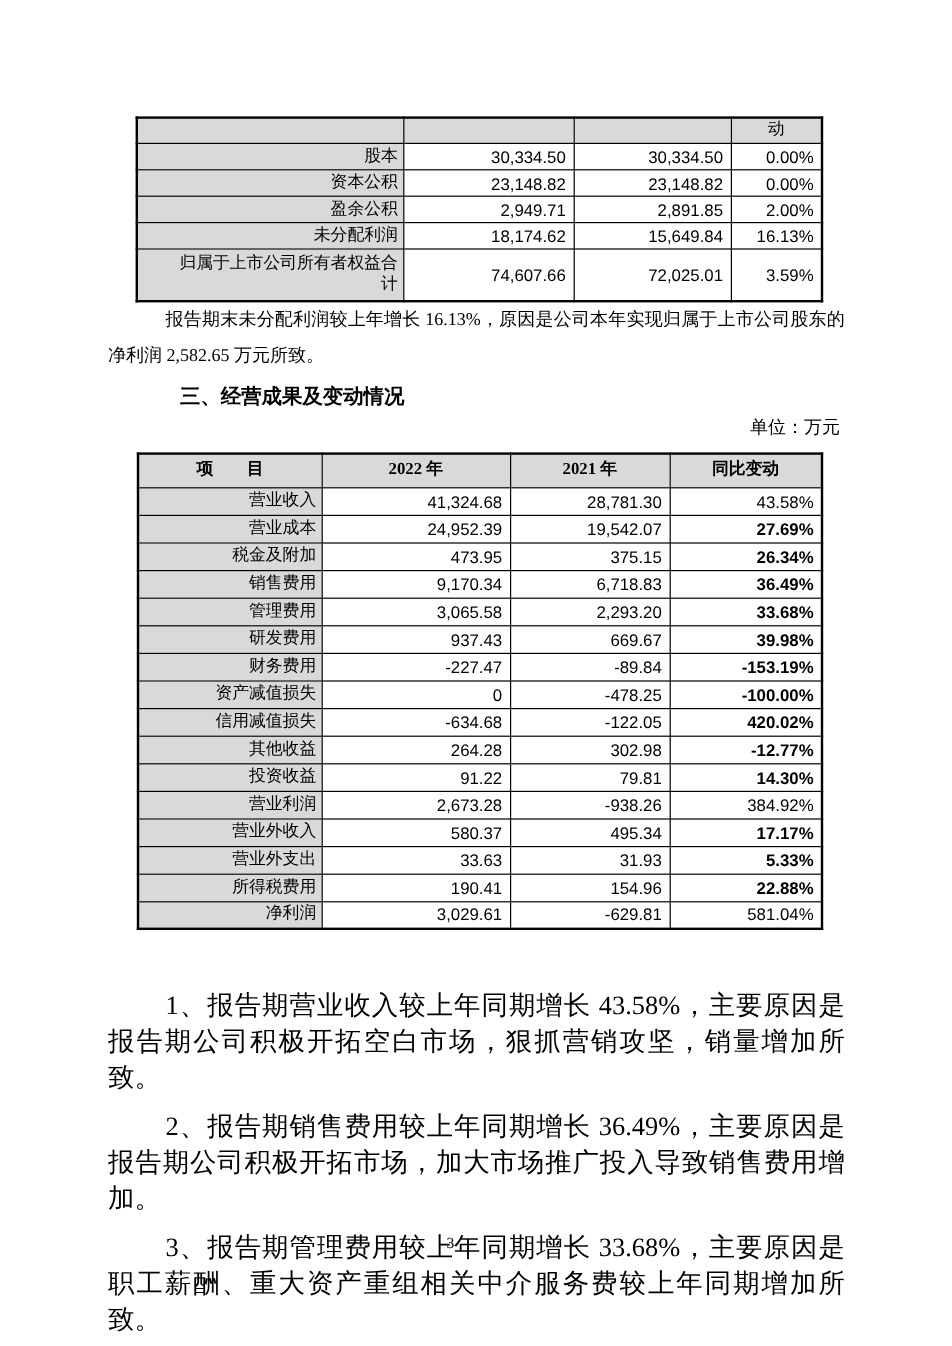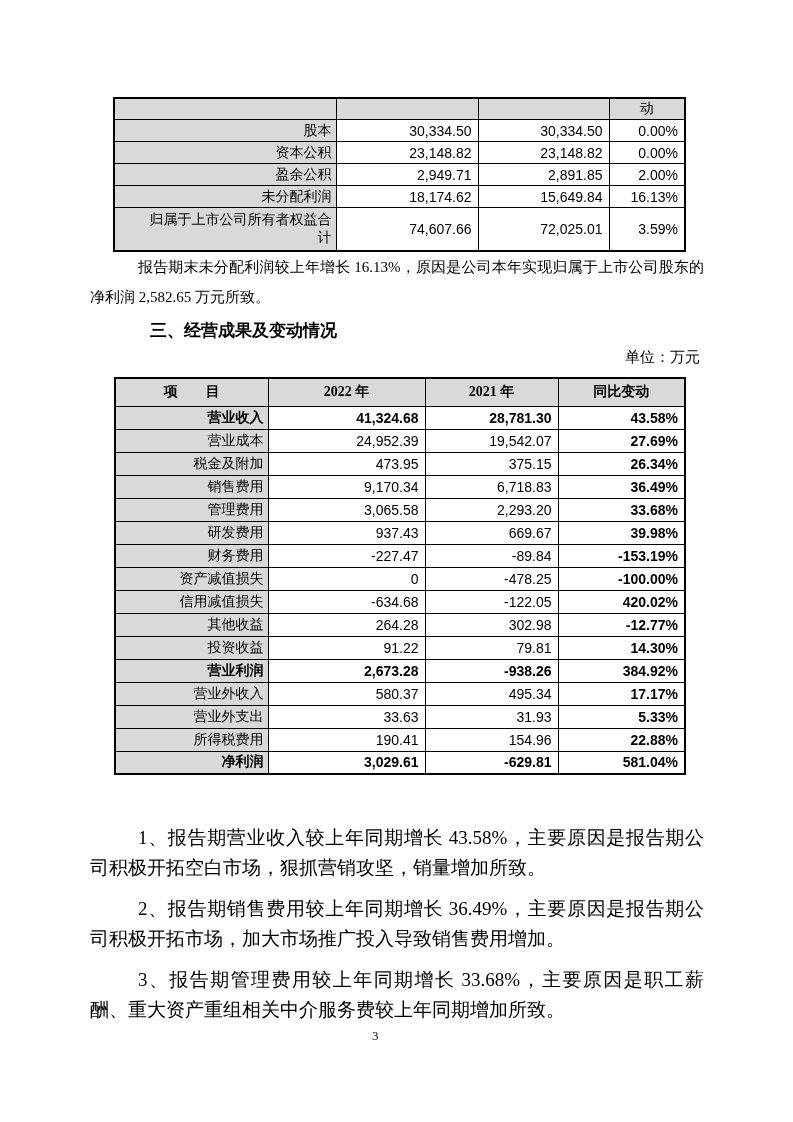--- a/index.html
+++ b/index.html
@@ -49,21 +49,21 @@
   .equity { left: 113px; top: 97px; width: 571px; }
   .equity th { height: 21px; }
   .equity td { height: 22px; }
   .equity tr:last-child td { height: 43px; }
 
   
   .operating { left: 114px; top: 377px; width: 570px; }
   .operating th { height: 28px; font-weight: bold; }
   .operating td { height: 23px; }
   .operating td.pct { font-weight: bold; }
-  .operating tr.bold-row td { font-weight: bold; }
+  .operating tr.bold-row td { font-weight: normal; }
 
   .body-par {
     position: absolute;
     left: 90px;
     width: 614px;
     margin: 0;
     font-size: 15px;
     line-height: 30px;
     text-indent: 48px;
     text-align: justify;
@@ -87,21 +87,21 @@
     width: 610px;
     text-align: right;
     font-size: 15px;
     line-height: 20px;
   }
 
   .notes { position: absolute; left: 90px; top: 823px; width: 614px; }
   .notes p {
     position: static;
     margin: 0 0 11px 0;
-    font-size: 19px;
+    font-size: 22px;
     line-height: 30px;
     text-indent: 48px;
     text-align: justify;
   }
 
   .page-number {
     position: absolute;
     left: 372px;
     top: 1028px;
     font-size: 13px;

